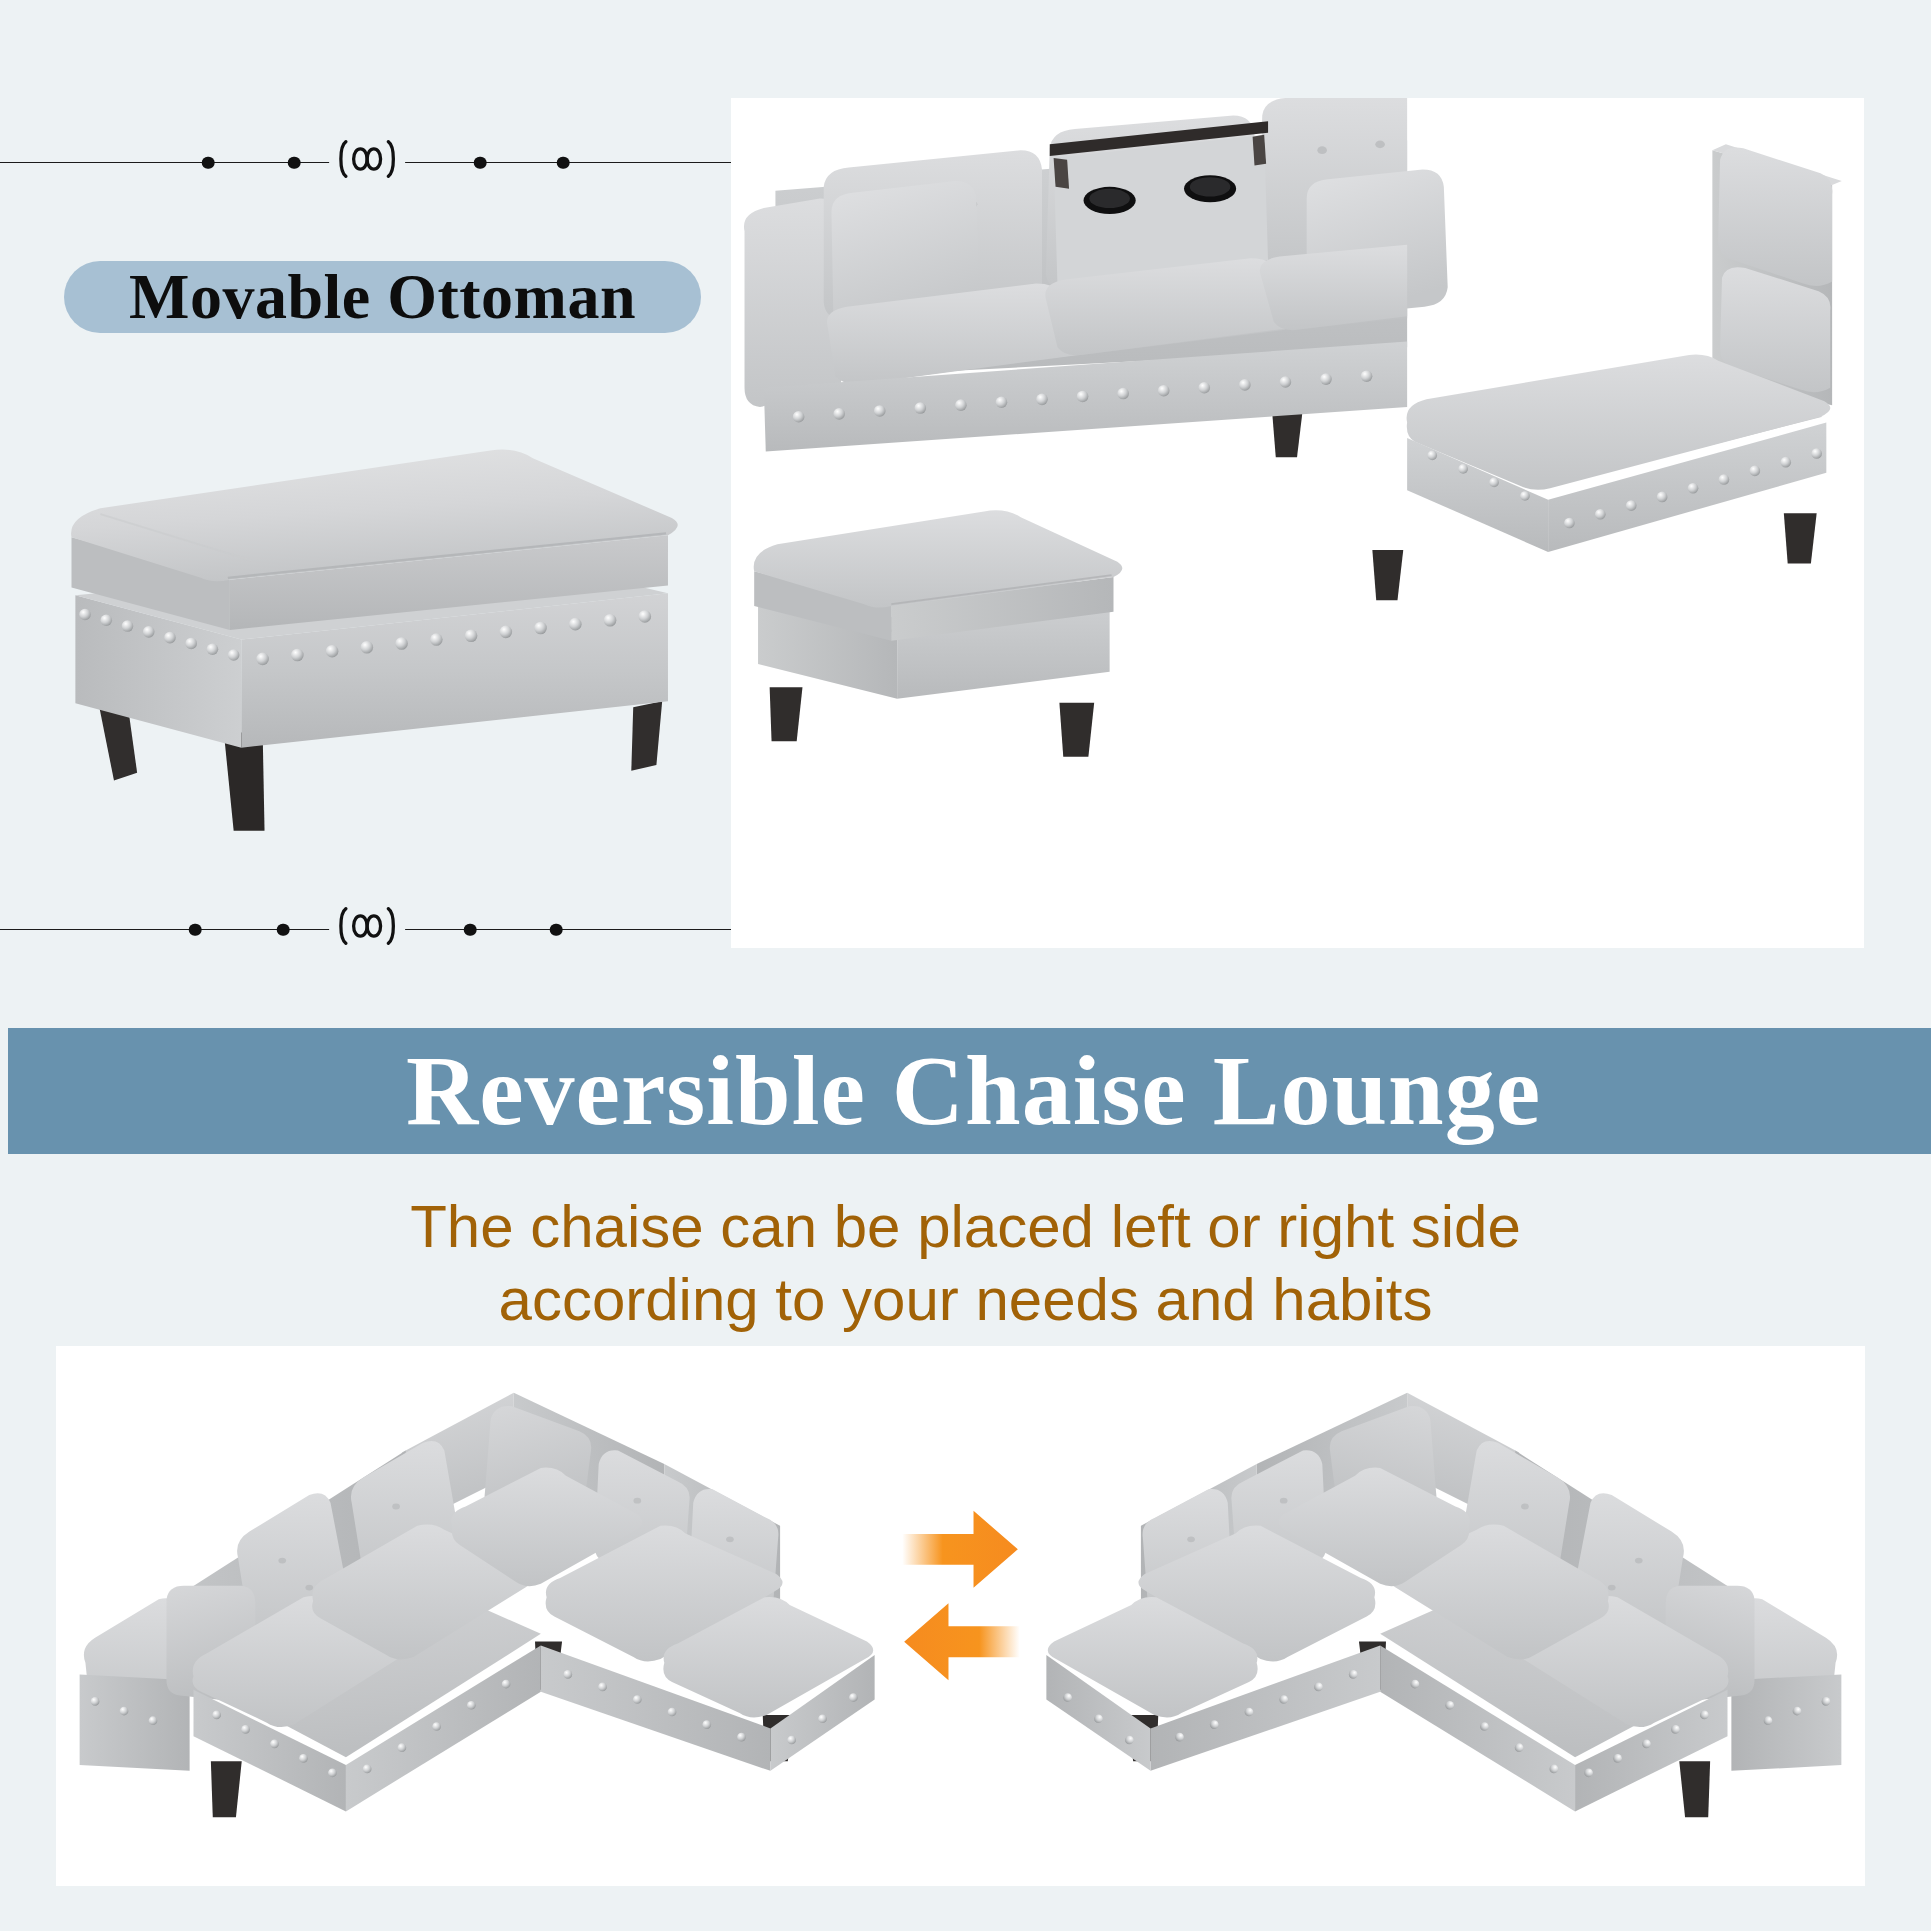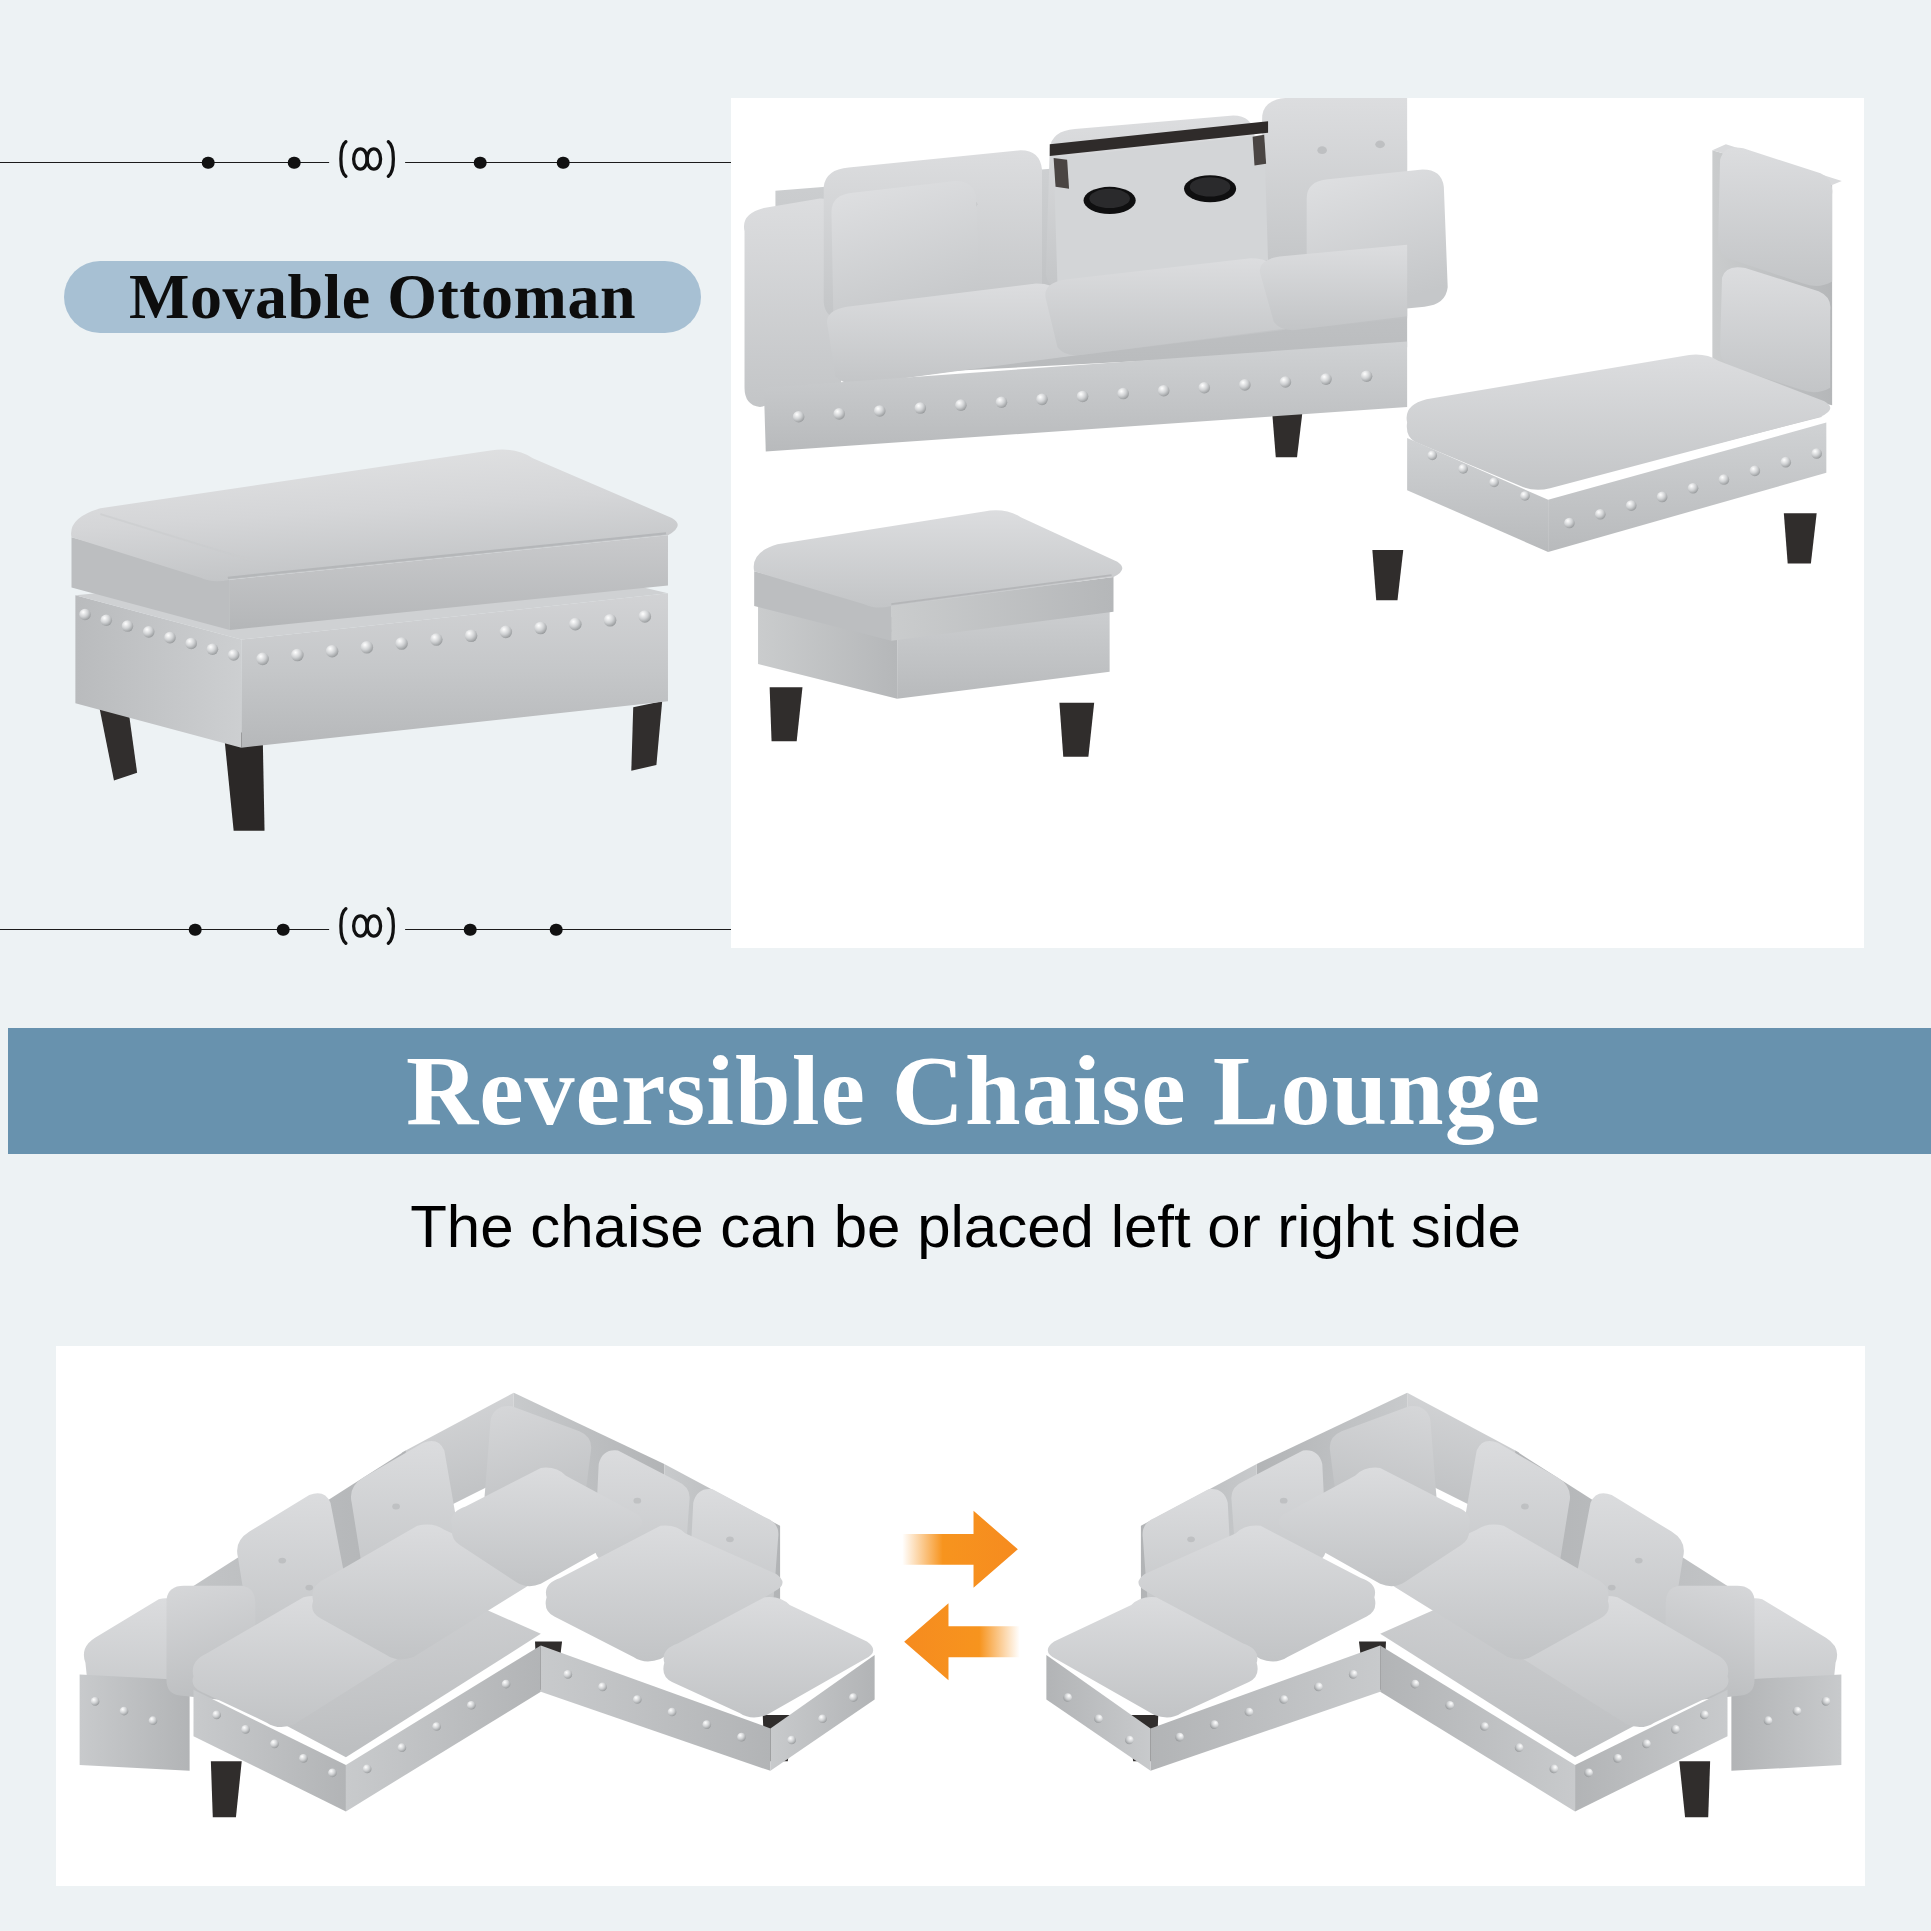--- a/index.html
+++ b/index.html
@@ -65,21 +65,21 @@
     letter-spacing:1px;
     white-space:nowrap;
   }
 
   
   .subtitle{
     position:absolute; left:0; width:1931px; text-align:center;
     font-family:"Liberation Sans Narrow","Liberation Sans", sans-serif;
     font-size:60px;
     line-height:1.22;
-    color:#000000;
+    color:#a16207;
     font-stretch:condensed;
   }
   .subtitle div{ white-space:nowrap; }
 
   
   .arrows{ position:absolute; }
 
   
   .svg-wrap{ width:100%; height:100%; display:block; }
 </style>
@@ -381,20 +381,21 @@
     </g>
   </svg>
 </div>
 
 <div class="banner" style="top:1028px; height:126px;">
   <span>Reversible Chaise Lounge</span>
 </div>
 
 <div class="subtitle" style="top:1190px;">
   <div>The chaise can be placed left or right side</div>
+  <div>according to your needs and habits</div>
 </div>
 
 <div class="photo-panel" style="left:56px; top:1346px; width:1809px; height:540px;">
 
   <div class="abs" style="left:9.7px; top:9.7px; width:830px; height:521px;">
     <svg class="svg-wrap" viewBox="0 0 860 540">
       <defs>
         <linearGradient id="Lv1" x1="0" y1="0" x2="0" y2="1">
           <stop offset="0" stop-color="#dbdcde"></stop>
             <stop offset="1" stop-color="#c2c4c6"></stop>

